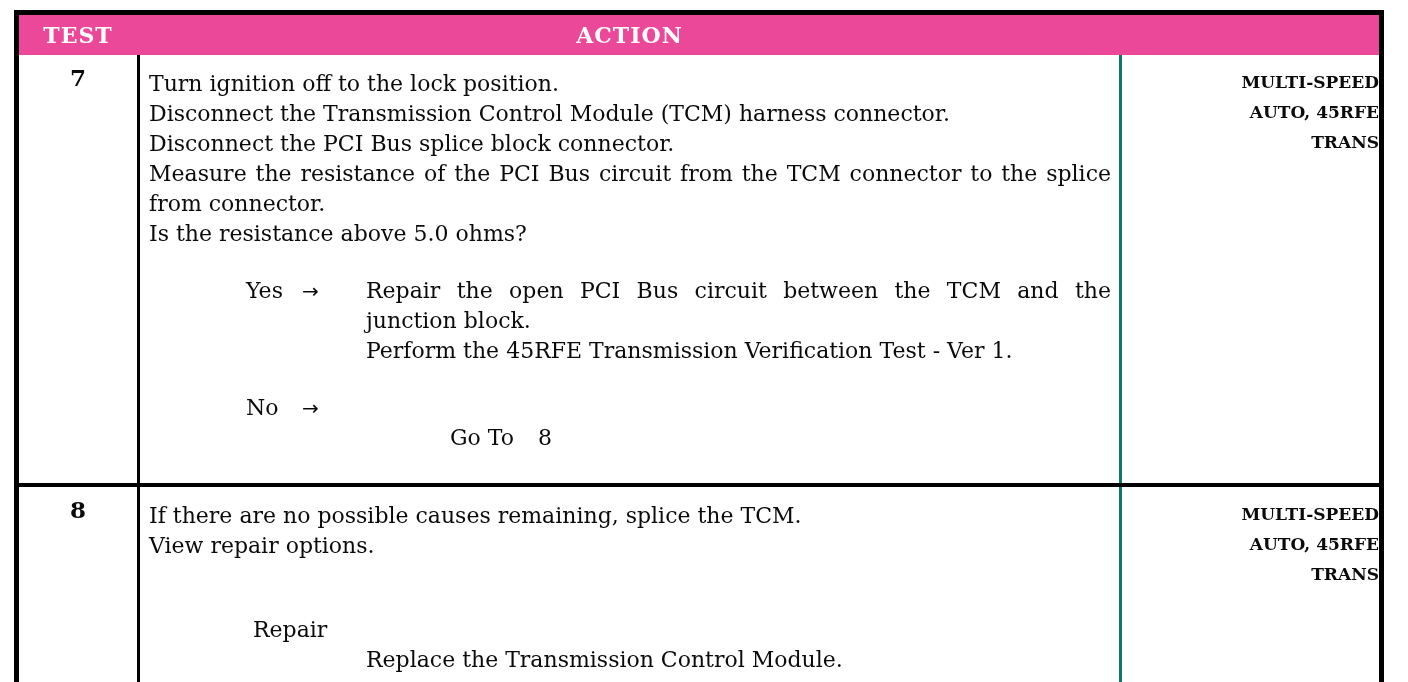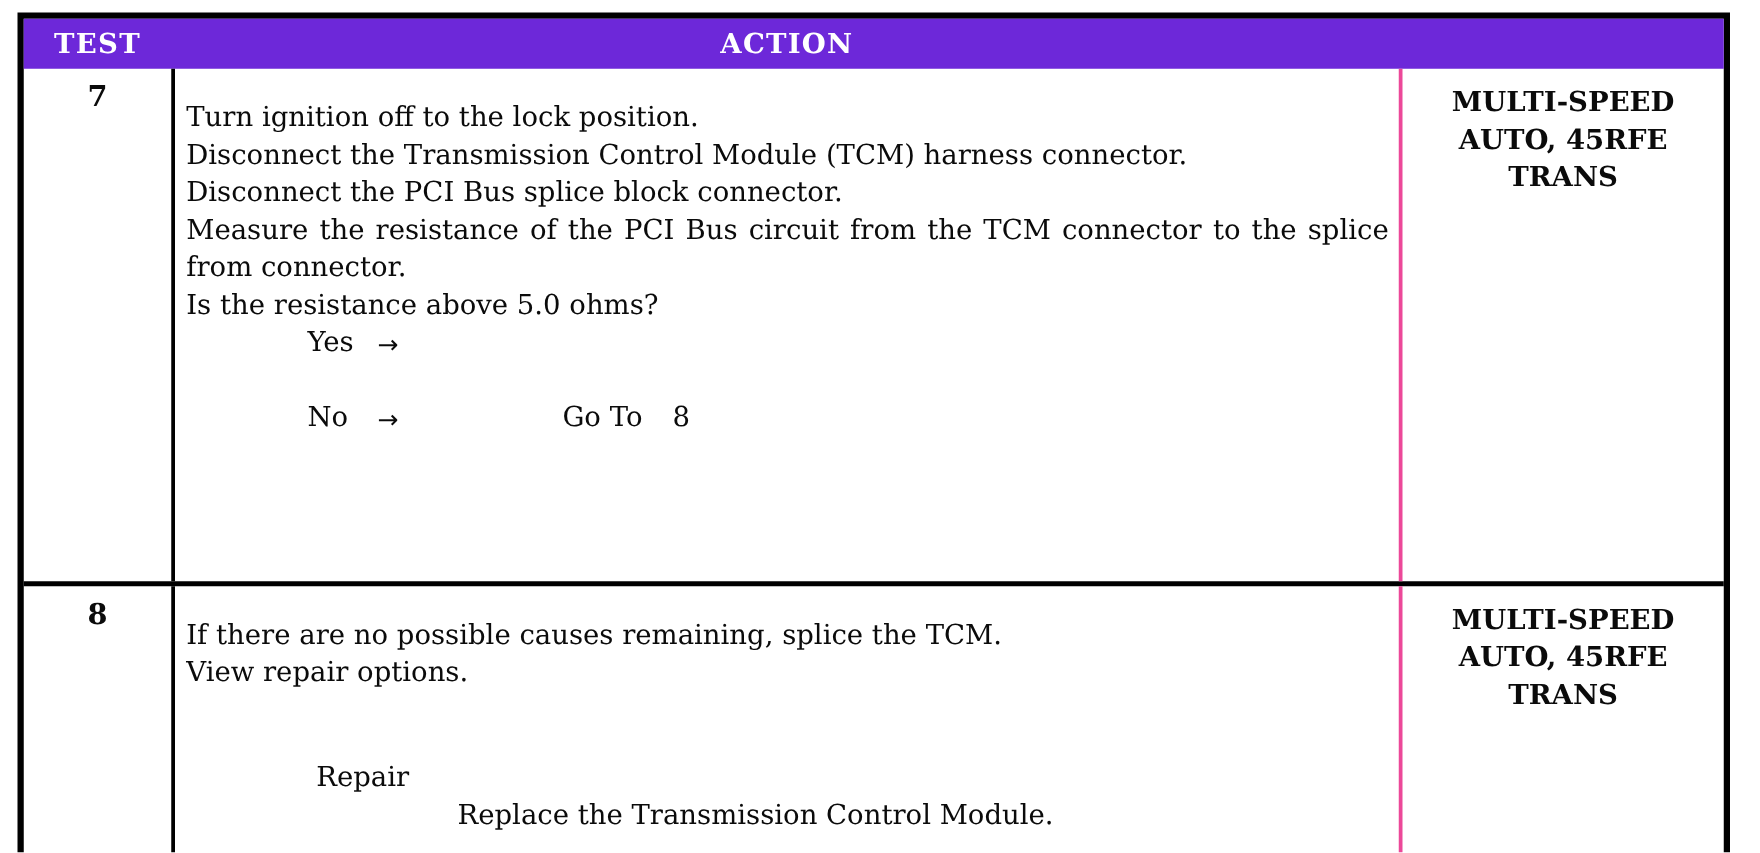--- a/index.html
+++ b/index.html
@@ -24,21 +24,21 @@
     left: 14px;
     top: 10px;
     width: 1360px;
     border: 5px solid #000000;
     background: #ffffff;
   }
   
   .thead {
     display: grid;
     grid-template-columns: 118px 985px 1fr;
-    background: #6d28d9;
+    background: #ec4899;
     height: 40px;
     align-items: center;
   }
   .th {
     color: #ffffff;
     font-weight: bold;
     font-size: 22px;
     text-align: center;
     letter-spacing: 1px;
     line-height: 40px;
@@ -53,46 +53,47 @@
   .trow.first { border-top: none; }
   .cell-test {
     text-align: center;
     font-weight: bold;
     font-size: 23px;
     padding-top: 8px;
     line-height: 30px;
   }
   .cell-action {
     border-left: 3px solid #000000;
-    border-right: 3px solid #ec4899;
-    padding: 25px 8px 0 9px;
+    border-right: 3px solid #0f766e;
+    padding: 14px 8px 0 9px;
     font-size: 22px;
     line-height: 30px;
   }
   .cell-appl {
-    text-align: center;
+    text-align: right;
     font-weight: bold;
-    font-size: 22px;
+    font-size: 17px;
     line-height: 30px;
     padding-top: 12px;
     border-radius: 20px;
   }
   .row7 .cell-action { min-height: 385px; }
   .row8 .cell-action { min-height: 214px; }
   .aline { line-height: 30px; }
   .aline.bold { font-weight: bold; }
   .aline.just {
     text-align: justify;
     text-align-last: justify;
   }
   
   .branch {
     display: flex;
     margin-left: 97px;
-    align-items: center;
+    margin-top: 27px;
+    align-items: flex-start;
   }
   .branch-label {
     width: 56px;
     flex: 0 0 56px;
     line-height: 30px;
   }
   .branch-arrow {
     width: 64px;
     flex: 0 0 64px;
     line-height: 30px;
@@ -127,20 +128,25 @@
         <div class="aline">Turn ignition off to the lock position.</div>
         <div class="aline">Disconnect the Transmission Control Module (TCM) harness connector.</div>
         <div class="aline">Disconnect the PCI Bus splice block connector.</div>
         <div class="aline just">Measure the resistance of the PCI Bus circuit from the TCM connector to the splice</div>
         <div class="aline">from connector.</div>
         <div class="aline">Is the resistance above 5.0 ohms?</div>
 
         <div class="branch">
           <div class="branch-label">Yes</div>
           <div class="branch-arrow">→</div>
+          <div class="branch-body">
+            <div class="aline just">Repair the open PCI Bus circuit between the TCM and the</div>
+            <div class="aline">junction block.</div>
+            <div class="aline">Perform the 45RFE Transmission Verification Test - Ver 1.</div>
+          </div>
         </div>
 
         <div class="branch">
           <div class="branch-label">No</div>
           <div class="branch-arrow">→</div>
           <div class="branch-body goto-body">
             <span>Go To</span><span class="goto-target">8</span>
           </div>
         </div>
       </div>

